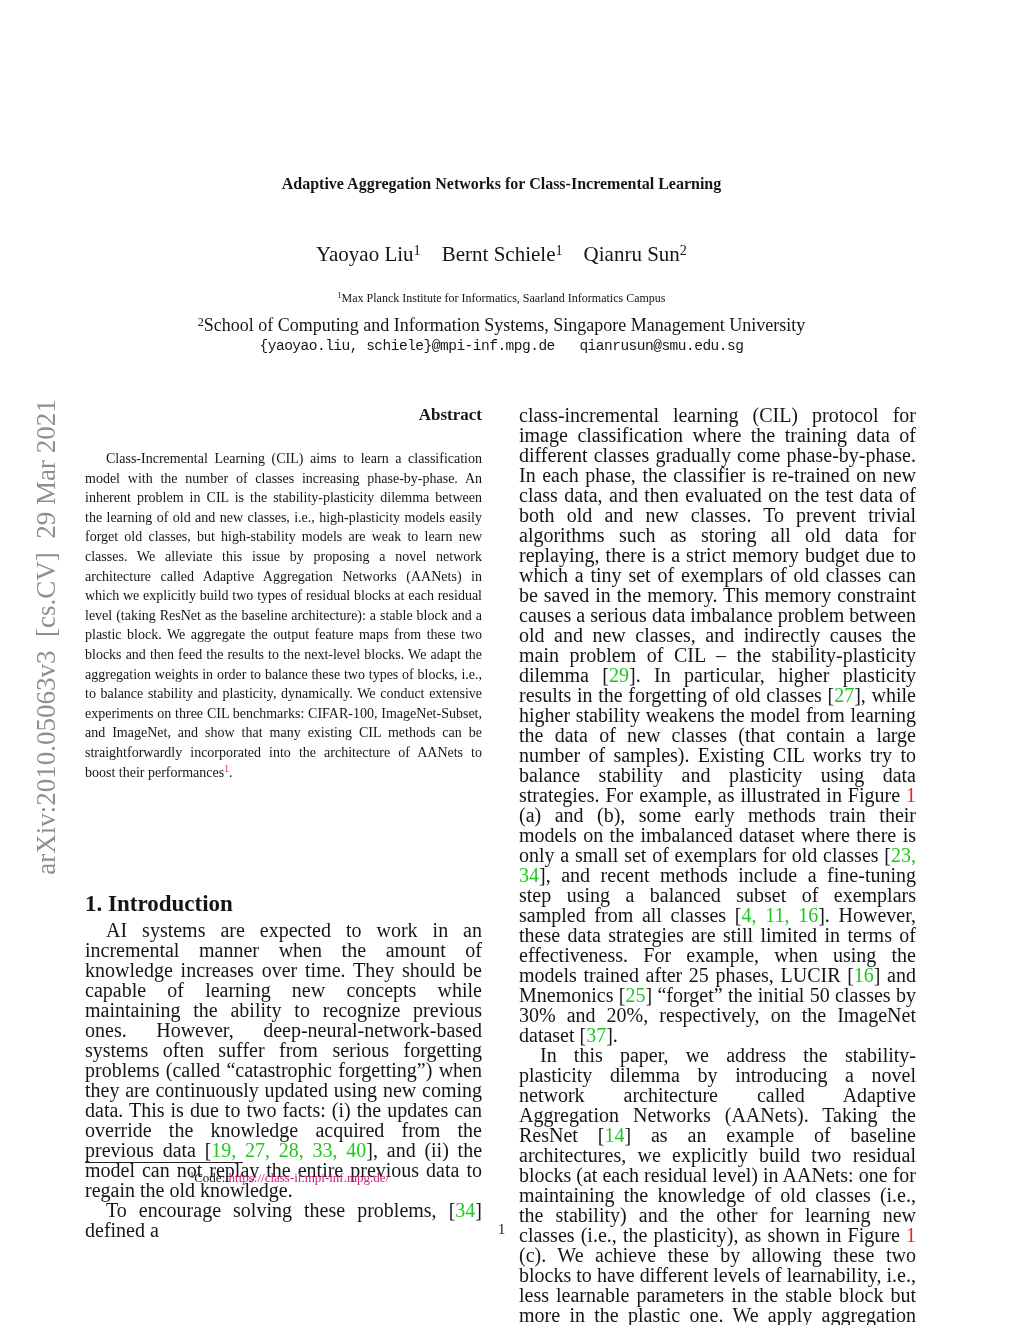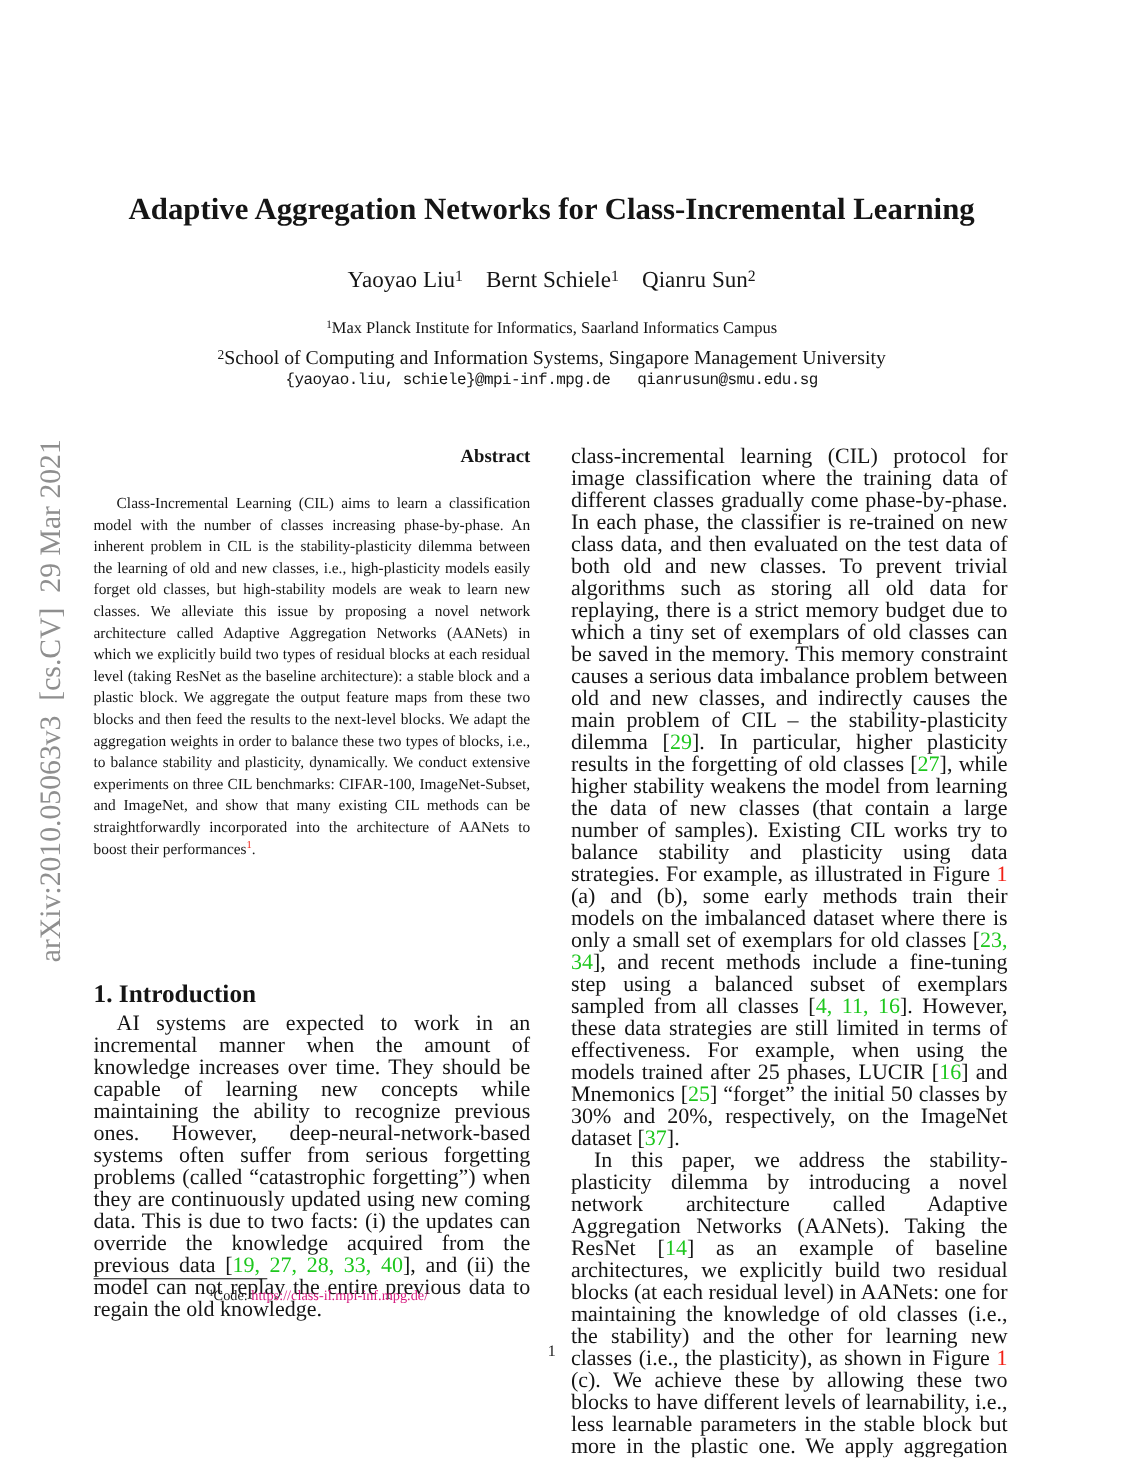--- a/index.html
+++ b/index.html
@@ -14,23 +14,23 @@
   .page{
     position:relative;width:1024px;height:1325px;background:#ffffff;
     font-family:"Liberation Serif",serif;color:var(--text-black);overflow:hidden;
   }
   .arxiv-sidebar{
     position:absolute;top:637px;left:46px;
     transform:translate(-50%,-50%) rotate(-90deg);
     white-space:pre;font-size:27px;color:var(--sidebar-gray);
   }
   .header{position:absolute;left:85px;top:0;width:833px;text-align:center;}
-  .title{position:absolute;top:175px;width:100%;font-size:28px;font-weight:bold;}
+  .title{position:absolute;top:175px;width:100%;font-size:16px;font-weight:bold;}
   .authors{position:absolute;top:242px;width:100%;font-size:21px;white-space:pre;}
-  .aff1{position:absolute;top:291px;width:100%;font-size:15px;}
+  .aff1{position:absolute;top:291px;width:100%;font-size:12px;}
   .aff2{position:absolute;top:315px;width:100%;font-size:18px;}
   .emails{position:absolute;top:338px;width:100%;font-size:14.5px;
     font-family:Liberation Mono, monospace;white-space:pre;letter-spacing:-0.5px;}
   .col{position:absolute;top:405px;width:397px;}
   .col-left{left:85px;height:800px;}
   .col-right{left:519px;}
   .jp{margin:0;font-size:20px;line-height:20px;text-align:justify;
       -webkit-hyphens:auto;hyphens:auto;}
   .abstract-heading{position:absolute;top:0;width:100%;text-align:right;
       font-size:17px;font-weight:bold;}
@@ -63,20 +63,21 @@
     <div class="aff2"><span class="seg-sup">2</span><span>School of Computing and Information Systems, Singapore Management University</span></div>
     <div class="emails">{yaoyao.liu, schiele}@mpi-inf.mpg.de   qianrusun@smu.edu.sg</div>
   </div>
 
   <div class="col col-left">
     <div class="abstract-heading">Abstract</div>
     <p class="jp abstract-body indent"><span>Class-Incremental Learning (CIL) aims to learn a classification model with the number of classes increasing phase-by-phase. An inherent problem in CIL is the stability-plasticity dilemma between the learning of old and new classes, i.e., high-plasticity models easily forget old classes, but high-stability models are weak to learn new classes. We alleviate this issue by proposing a novel network architecture called Adaptive Aggregation Networks (AANets) in which we explicitly build two types of residual blocks at each residual level (taking ResNet as the baseline architecture): a stable block and a plastic block. We aggregate the output feature maps from these two blocks and then feed the results to the next-level blocks. We adapt the aggregation weights in order to balance these two types of blocks, i.e., to balance stability and plasticity, dynamically. We conduct extensive experiments on three CIL benchmarks: CIFAR-100, ImageNet-Subset, and ImageNet, and show that many existing CIL methods can be straightforwardly incorporated into the architecture of AANets to boost their performances</span><span class="seg-supref">1</span><span>.</span></p>
     <div class="intro-heading">1. Introduction</div>
     <div class="intro-body">
       <p class="jp indent"><span>AI systems are expected to work in an incremental manner when the amount of knowledge increases over time. They should be capable of learning new concepts while maintaining the ability to recognize previous ones. However, deep-neural-network-based systems often suffer from serious forgetting problems (called “catastrophic forgetting”) when they are continuously updated using new coming data. This is due to two facts: (i) the updates can override the knowledge acquired from the previous data [</span><span class="seg-cite">19, 27, 28, 33, 40</span><span>], and (ii) the model can not replay the entire previous data to regain the old knowledge.</span></p>
+      <p class="jp indent"><span>To encourage solving these problems, [</span><span class="seg-cite">34</span><span>] defined a</span></p>
     </div>
     <div class="footnote">
       <hr class="footnote-rule">
       <div class="footnote-text"><span class="seg-sup">1</span><span>Code: </span><span class="seg-url">https://class-il.mpi-inf.mpg.de/</span></div>
     </div>
   </div>
 
   <div class="col col-right">
     <p class="jp"><span>class-incremental learning (CIL) protocol for image classification where the training data of different classes gradually come phase-by-phase. In each phase, the classifier is re-trained on new class data, and then evaluated on the test data of both old and new classes. To prevent trivial algorithms such as storing all old data for replaying, there is a strict memory budget due to which a tiny set of exemplars of old classes can be saved in the memory. This memory constraint causes a serious data imbalance problem between old and new classes, and indirectly causes the main problem of CIL – the stability-plasticity dilemma [</span><span class="seg-cite">29</span><span>]. In particular, higher plasticity results in the forgetting of old classes [</span><span class="seg-cite">27</span><span>], while higher stability weakens the model from learning the data of new classes (that contain a large number of samples). Existing CIL works try to balance stability and plasticity using data strategies. For example, as illustrated in Figure </span><span class="seg-ref">1</span><span> (a) and (b), some early methods train their models on the imbalanced dataset where there is only a small set of exemplars for old classes [</span><span class="seg-cite">23, 34</span><span>], and recent methods include a fine-tuning step using a balanced subset of exemplars sampled from all classes [</span><span class="seg-cite">4, 11, 16</span><span>]. However, these data strategies are still limited in terms of effectiveness. For example, when using the models trained after 25 phases, LUCIR [</span><span class="seg-cite">16</span><span>] and Mnemonics [</span><span class="seg-cite">25</span><span>] “forget” the initial 50 classes by 30% and 20%, respectively, on the ImageNet dataset [</span><span class="seg-cite">37</span><span>].</span></p>
     <p class="jp indent"><span>In this paper, we address the stability-plasticity dilemma by introducing a novel network architecture called Adaptive Aggregation Networks (AANets). Taking the ResNet [</span><span class="seg-cite">14</span><span>] as an example of baseline architectures, we explicitly build two residual blocks (at each residual level) in AANets: one for maintaining the knowledge of old classes (i.e., the stability) and the other for learning new classes (i.e., the plasticity), as shown in Figure </span><span class="seg-ref">1</span><span> (c). We achieve these by allowing these two blocks to have different levels of learnability, i.e., less learnable parameters in the stable block but more in the plastic one. We apply aggregation weights to the output feature maps of these blocks, sum them up, and pass the result maps to the next residual level. In this way, we are able to dynamically balance the usage of these blocks by updat-</span></p>

